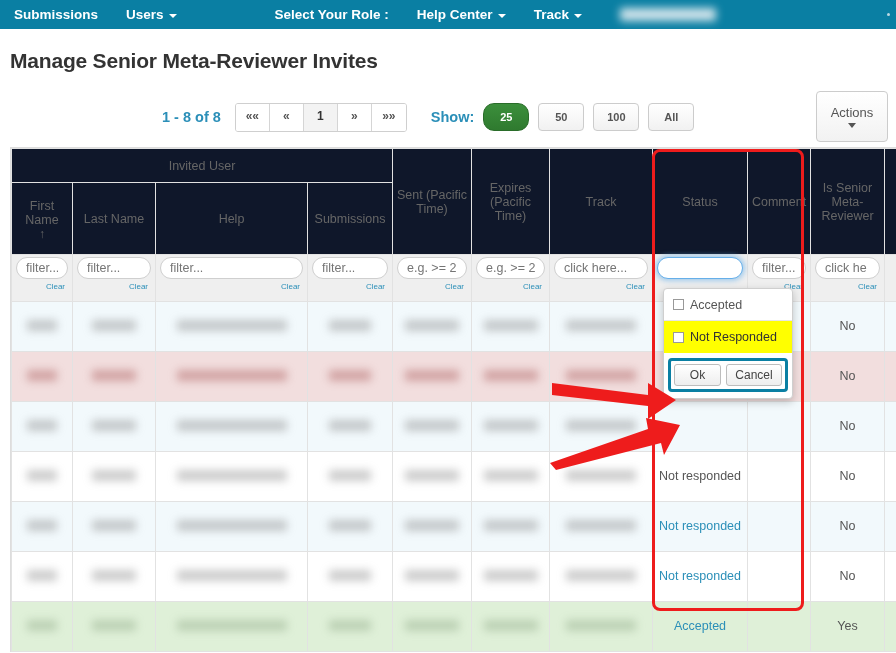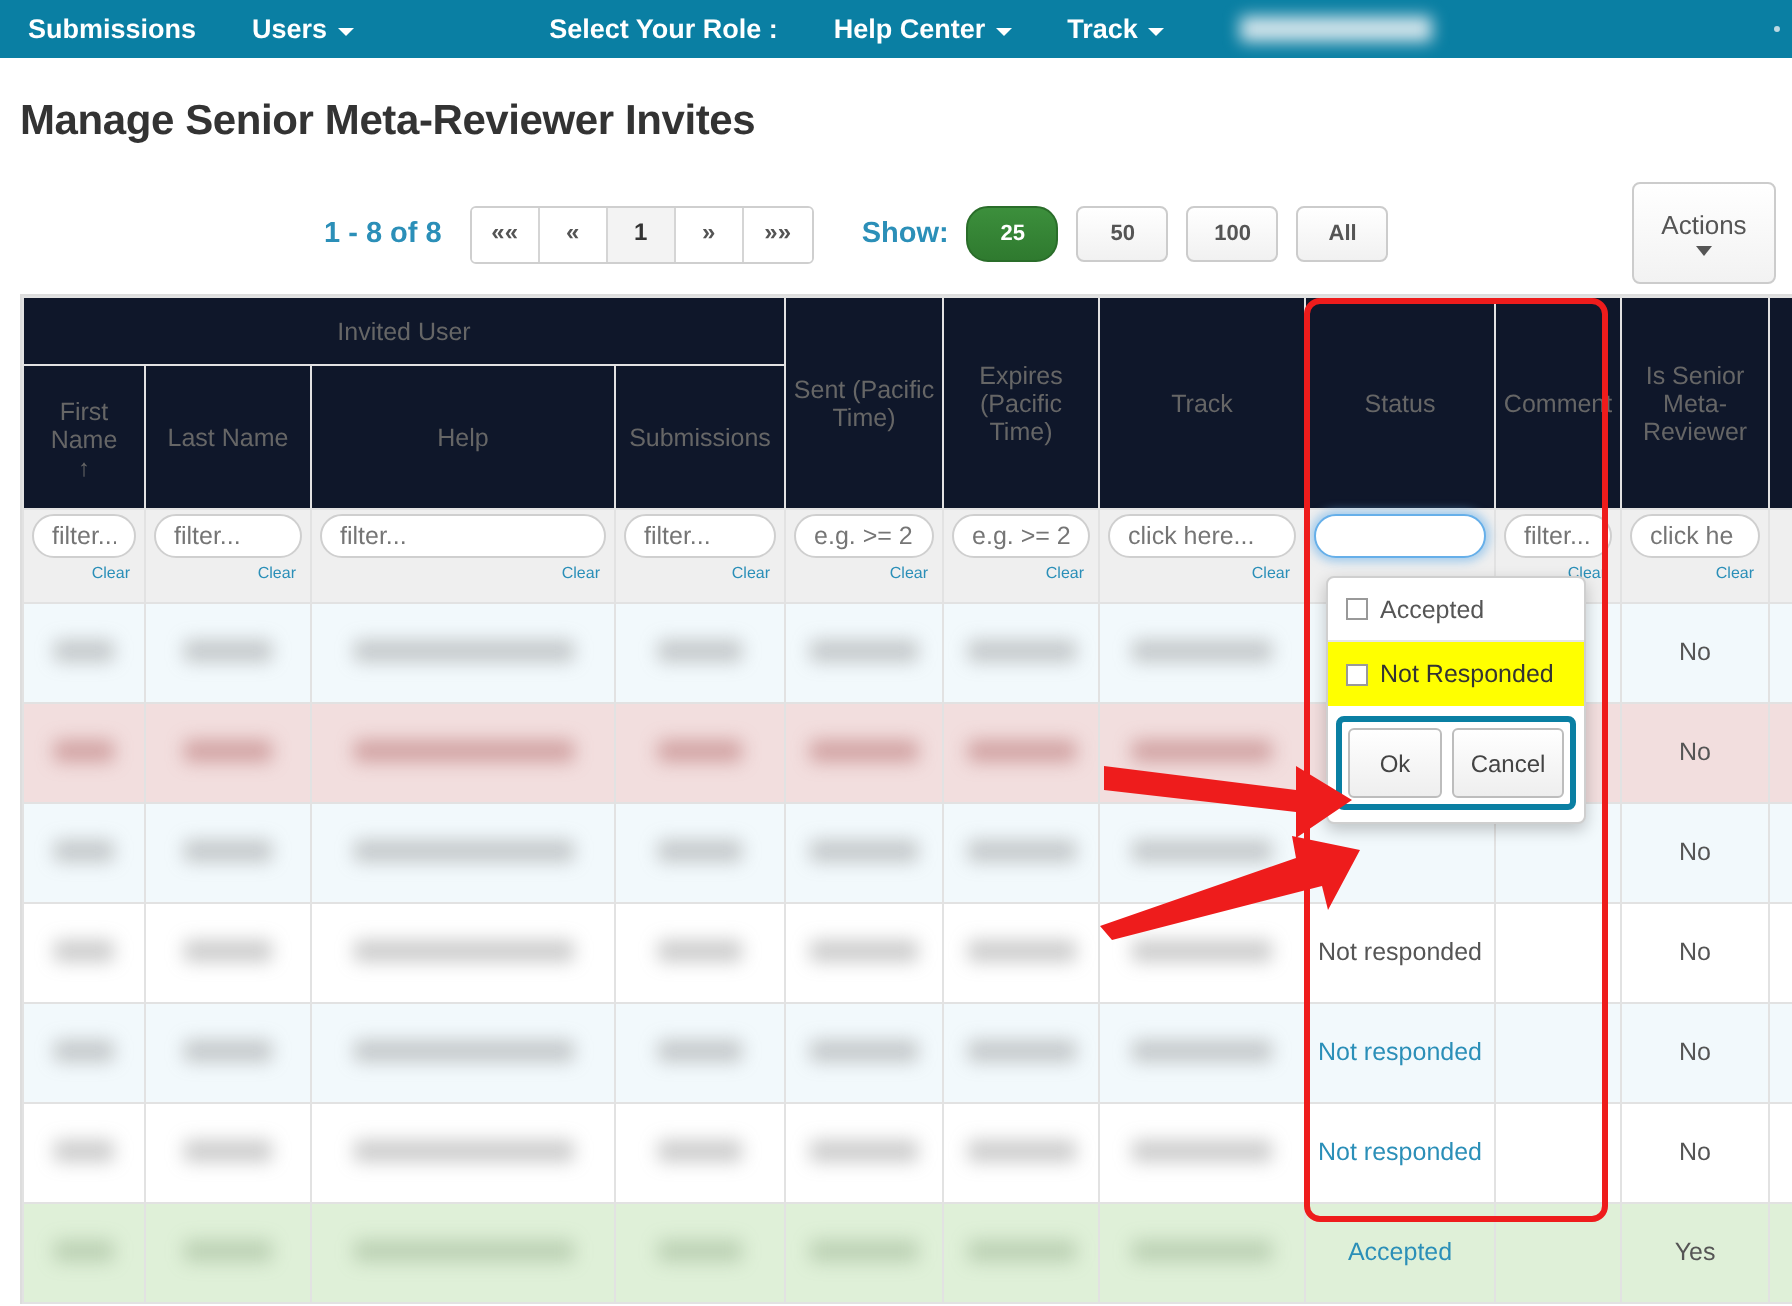--- a/index.html
+++ b/index.html
@@ -307,21 +307,21 @@
     margin: 5px 4px 0 4px;
     border: 3px solid #0a7fa3;
     border-radius: 4px;
     display: flex;
     gap: 5px;
     padding: 3px;
     background: #ffffff;
   }
   .dd-btn {
     flex: 1;
-    height: 35px;
+    height: 22px;
     border: 1px solid #bdbdbd;
     border-radius: 3px;
     background: linear-gradient(#ffffff, #eeeeee);
     font-size: 12px;
     color: #444;
     display: flex;
     align-items: center;
     justify-content: center;
     cursor: pointer;
   }

